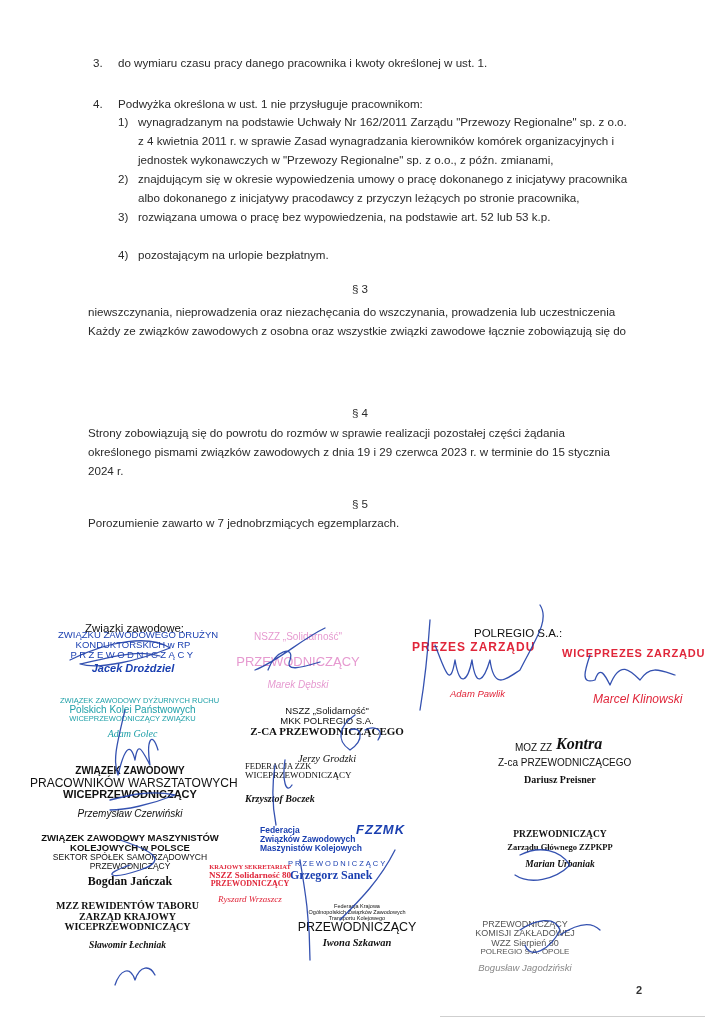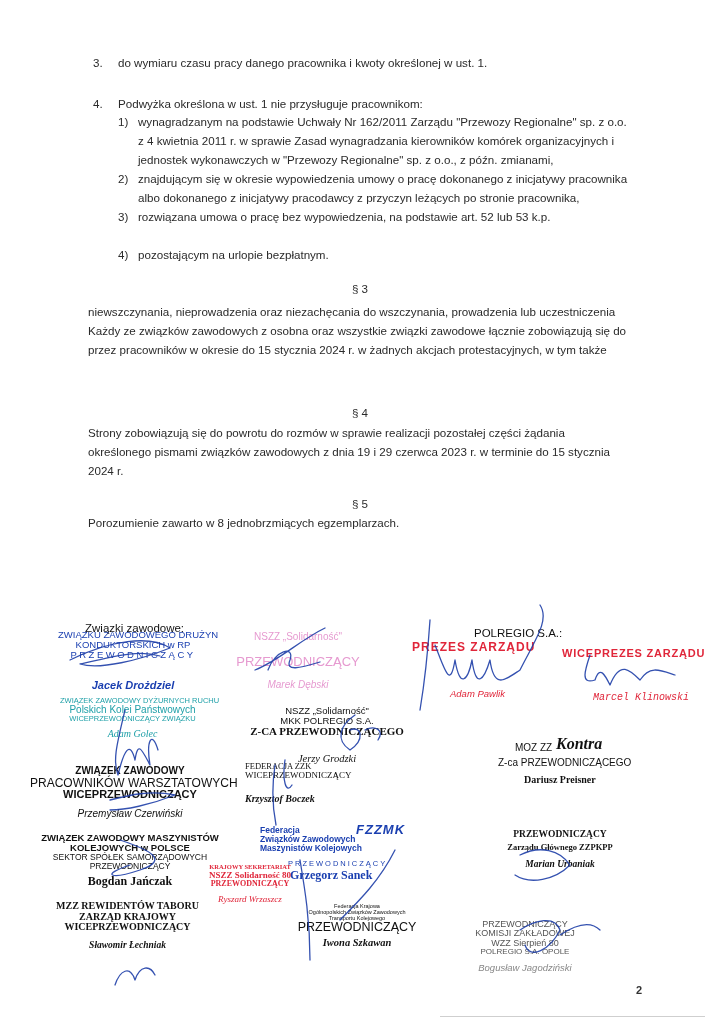--- a/index.html
+++ b/index.html
@@ -55,61 +55,60 @@
 
   <span class="num" style="left:118px; top:245px;">4)</span>
   <div class="txt" style="left:138px; top:245px; width:520px;">
     <div>pozostającym na urlopie bezpłatnym.</div>
   </div>
 
   <div class="center" style="left:330px; top:282px; width:60px;">§ 3</div>
   <div class="txt" style="left:88px; top:302px; width:555px;">
     <div>niewszczynania, nieprowadzenia oraz niezachęcania do wszczynania, prowadzenia lub uczestniczenia</div>
     <div>Każdy ze związków zawodowych z osobna oraz wszystkie związki zawodowe łącznie zobowiązują się do</div>
-    <div>przez pracowników w okresie do 15 stycznia 2024 r. w żadnych akcjach protestacyjnych, w tym także</div>
   </div>
 
   <div class="center" style="left:330px; top:406px; width:60px;">§ 4</div>
   <div class="txt" style="left:88px; top:423px; width:555px;">
     <div>Strony zobowiązują się do powrotu do rozmów w sprawie realizacji pozostałej części żądania</div>
     <div>określonego  pismami związków zawodowych z dnia 19 i 29 czerwca 2023 r. w terminie do 15 stycznia</div>
     <div>2024 r.</div>
   </div>
 
   <div class="center" style="left:330px; top:497px; width:60px;">§ 5</div>
   <div class="txt" style="left:88px; top:513px; width:555px;">
-    <div>Porozumienie zawarto w 8 jednobrzmiących egzemplarzach.</div>
+    <div>Porozumienie zawarto w 7 jednobrzmiących egzemplarzach.</div>
   </div>
 
   <div class="stamp blue" style="left:58px; top:630px; font-size:9.5px; text-align:center; width:150px;">
     <div>ZWIĄZKU ZAWODOWEGO DRUŻYN</div>
     <div>KONDUKTORSKICH w RP</div>
     <div style="letter-spacing:2.5px;">PRZEWODNICZĄCY</div>
-    <div class="ital bold" style="font-size:11px; margin-top:20px;">Jacek Drożdziel</div>
+    <div class="ital bold" style="font-size:11px; margin-top:3px;">Jacek Drożdziel</div>
   </div>
   <div class="stamp black" style="left:85px; top:622px; font-size:11.5px;">Związki zawodowe:</div>
 
   <div class="stamp teal" style="left:60px; top:697px; font-size:7.5px; text-align:center; width:145px;">
     <div>ZWIĄZEK ZAWODOWY DYŻURNYCH RUCHU</div>
     <div style="font-size:10px;">Polskich Kolei Państwowych</div>
     <div>WICEPRZEWODNICZĄCY ZWIĄZKU</div>
     <div class="serif ital" style="font-size:10px; margin-top:6px;">Adam Golec</div>
   </div>
 
   <div class="stamp pink" style="left:228px; top:632px; text-align:center; width:140px;">
     <div style="font-size:10px;">NSZZ „Solidarność"</div>
     <div style="font-size:13px; margin-top:12px;">PRZEWODNICZĄCY</div>
     <div class="ital" style="font-size:10px; margin-top:12px;">Marek Dębski</div>
   </div>
 
   <div class="stamp black" style="left:474px; top:627px; font-size:11.5px;">POLREGIO S.A.:</div>
   <div class="stamp red bold" style="left:412px; top:641px; font-size:12px; letter-spacing:1px;">PREZES ZARZĄDU</div>
   <div class="stamp red ital" style="left:450px; top:689px; font-size:9.5px;">Adam Pawlik</div>
   <div class="stamp red bold" style="left:562px; top:648px; font-size:11px; letter-spacing:0.8px;">WICEPREZES ZARZĄDU</div>
-  <div class="stamp red ital" style="left:593px; top:693px; font-size:10px;font-family:Liberation Mono, monospace;">Marcel Klinowski</div>
+  <div class="stamp red ital" style="left:593px; top:693px; font-size:12px;">Marcel Klinowski</div>
 
   <div class="stamp black" style="left:232px; top:706px; text-align:center; width:190px;">
     <div style="font-size:9.5px;">NSZZ „Solidarność"</div>
     <div style="font-size:9.5px;">MKK POLREGIO S.A.</div>
     <div class="serif bold" style="font-size:11px;">Z-CA PRZEWODNICZĄCEGO</div>
     <div class="serif ital" style="font-size:10.5px; margin-top:16px;">Jerzy Grodzki</div>
   </div>
 
   <div class="stamp black serif" style="left:245px; top:762px; text-align:left; width:110px;">
     <div style="font-size:8.5px;">FEDERACJA ZZK</div>

